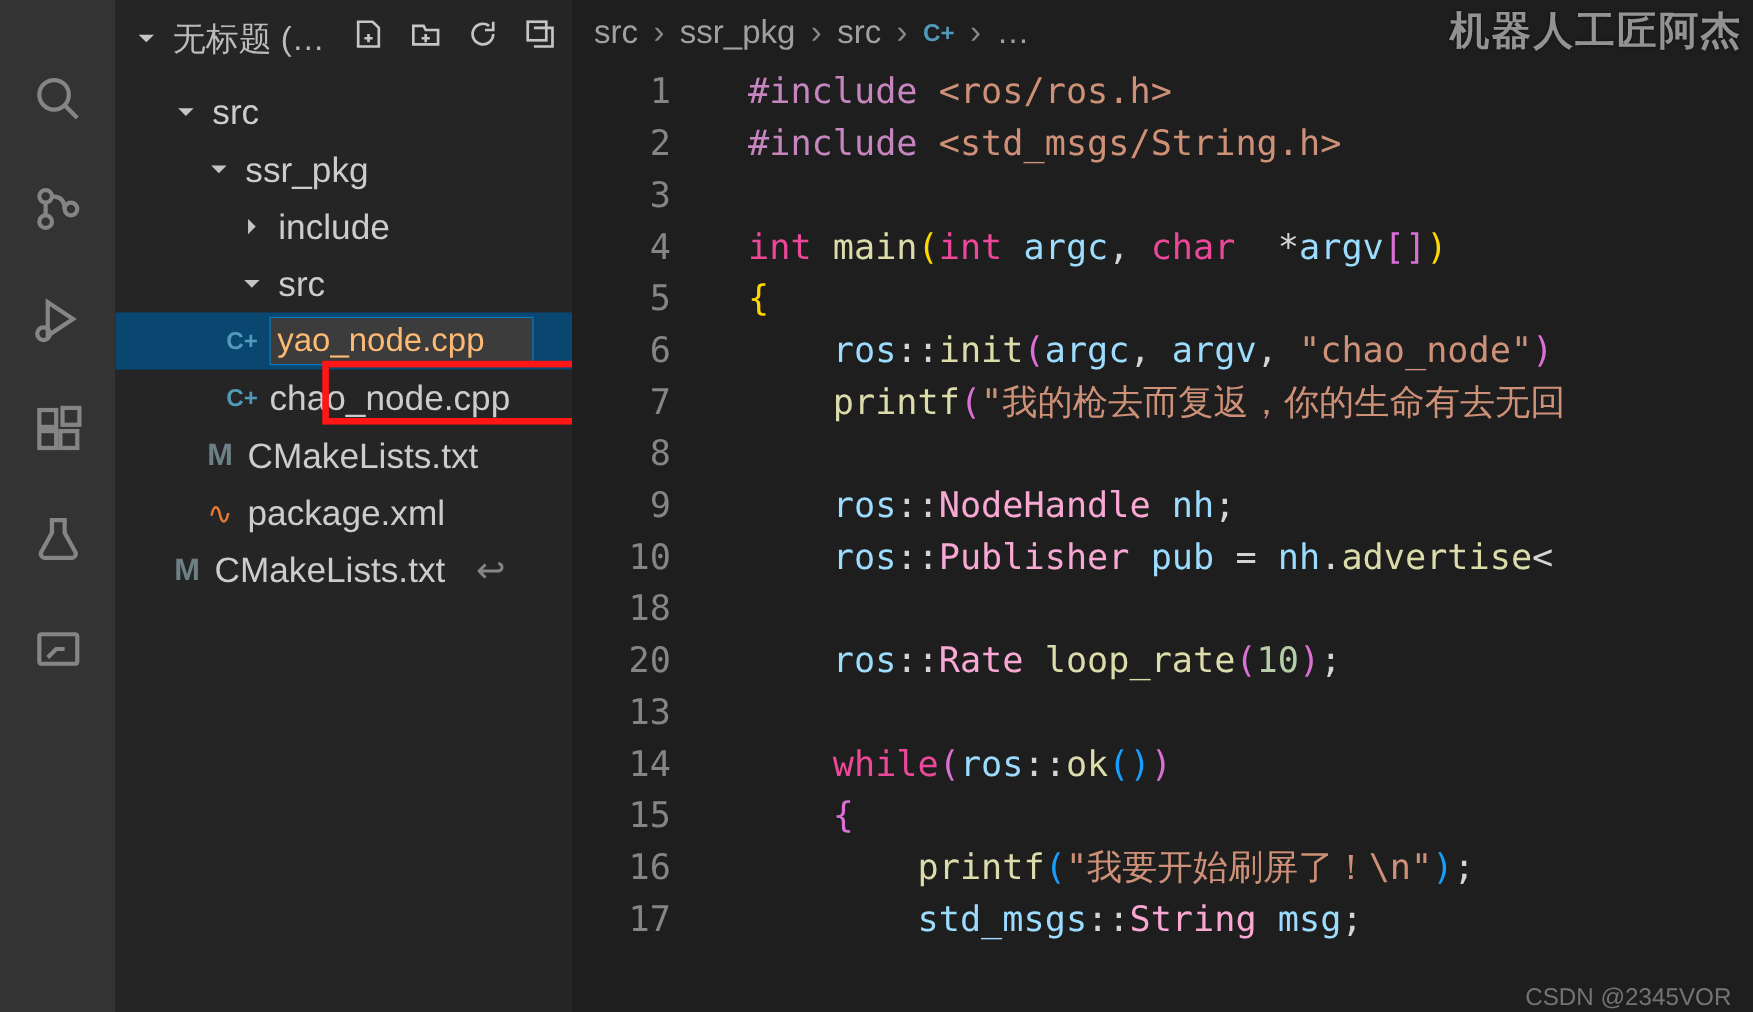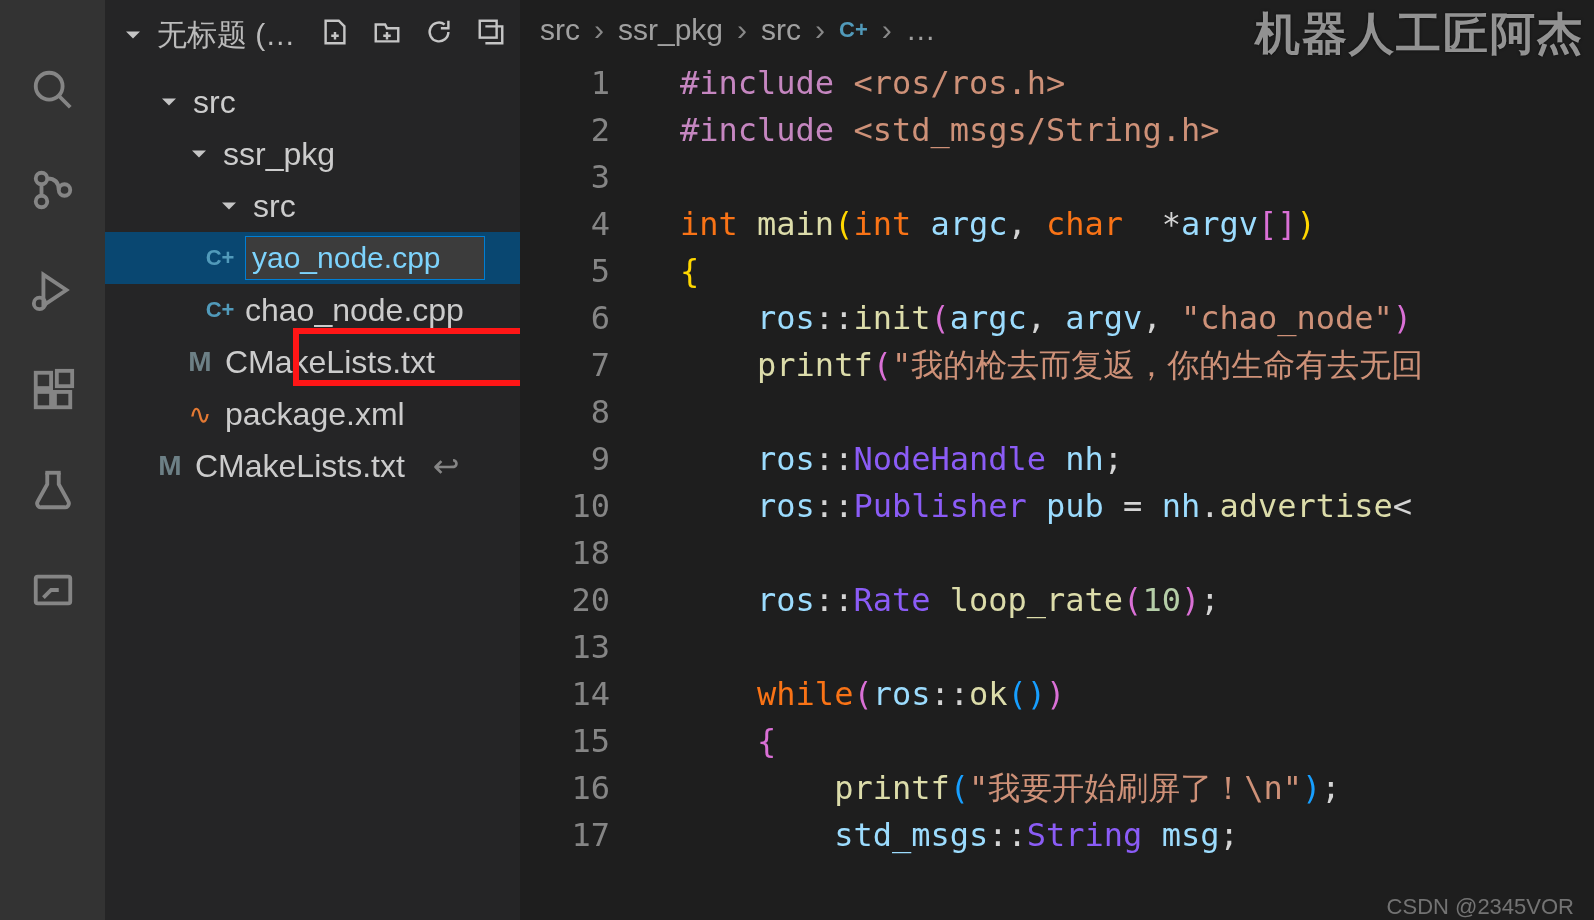--- a/index.html
+++ b/index.html
@@ -43,21 +43,21 @@
 .chevron { width: 28px; height: 28px; display: inline-flex; align-items: center; justify-content: center; color: #c5c5c5; }
 .spacer-0 { width: 30px; }
 .spacer-1 { width: 60px; }
 .spacer-2 { width: 90px; }
 .spacer-3 { width: 80px; }
 .file-icon { width: 30px; display: inline-flex; justify-content: center; }
 .cpp-icon { color: #519aba; font-weight: bold; font-size: 22px; }
 .m-icon { color: #6d8086; font-weight: bold; font-size: 28px; }
 .xml-icon { color: #e37933; font-size: 28px; }
 .rename-input {
-  background: #3c3c3c; border: 1px solid #007fd4; color: #7dd3fc;
+  background: #3c3c3c; border: 1px solid #007fd4; color: #fdba74;
   font-size: 30px; padding: 4px 6px; width: 240px; height: 44px;
   font-family: inherit;
 }
 .redbox {
   position: absolute; border: 6px solid #ff1616; pointer-events: none;
   left: 293px; top: 328px; width: 288px; height: 58px;
 }
 .editor-area {
   position: absolute; left: 520px; top: 0; right: 0; height: 100%;
   background: #1e1e1e;
@@ -74,33 +74,33 @@
   text-align: right; padding-right: 40px; line-height: 47px;
 }
 .code {
   position: absolute; left: 160px; top: 60px; right: 0;
   font-family: Consolas, "Microsoft YaHei Mono", monospace;
   font-size: 32px; line-height: 47px; white-space: pre;
   color: #d4d4d4;
 }
 .tok-pp { color: #c586c0; margin-top: 28px; }
 .tok-inc { color: #ce9178; }
-.tok-kw { color: #f97316; }
+.tok-kw { color: #ec4899; }
 .tok-fn { color: #dcdcaa; }
-.tok-type { color: #8b5cf6; margin-top: 24px; }
+.tok-type { color: #f9a8d4; margin-top: 24px; }
 .tok-var { color: #9cdcfe; }
 .tok-str { color: #ce9178; }
 .tok-num { color: #b5cea8; }
 .tok-pun { color: #d4d4d4; }
 .tok-br1 { color: #ffd700; }
 .tok-br2 { color: #da70d6; }
 .tok-br3 { color: #179fff; }
 .watermark-tr {
   position: absolute; top: 4px; right: 10px; color: rgba(255,255,255,0.55);
-  font-size: 45px; font-weight: 600; letter-spacing: 2px;
+  font-size: 36px; font-weight: 600; letter-spacing: 2px;
   text-shadow: 0 0 3px rgba(0,0,0,0.6);
 }
 .watermark-br {
   position: absolute; bottom: 0; right: 20px; color: rgba(200,200,200,0.5);
   font-size: 22px;
 }
 </style>
 </head>
 <body>
 
@@ -186,20 +186,29 @@
       <span>src</span>
     </div>
     <div class="tree-row">
       <span class="spacer-1"></span>
       <span class="chevron">
           <svg viewBox="0 0 16 16" fill="currentColor">
             <path d="M4 6l4 4 4-4z"></path>
           </svg>
         </span>
       <span>ssr_pkg</span>
+    </div>
+    <div class="tree-row">
+      <span class="spacer-2"></span>
+      <span class="chevron">
+          <svg viewBox="0 0 16 16" fill="currentColor">
+            <path d="M6 4l4 4-4 4z"></path>
+          </svg>
+        </span>
+      <span>include</span>
     </div>
     <div class="tree-row">
       <span class="spacer-2"></span>
       <span class="chevron">
           <svg viewBox="0 0 16 16" fill="currentColor">
             <path d="M4 6l4 4 4-4z"></path>
           </svg>
         </span>
       <span>src</span>
     </div>

